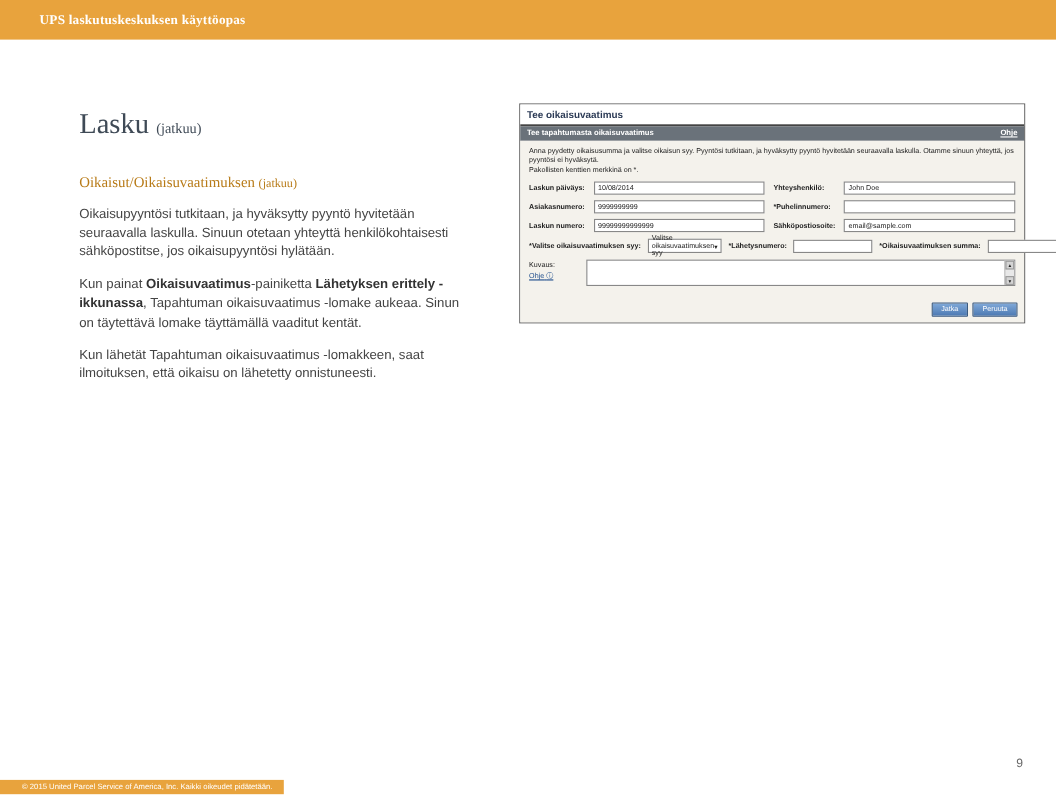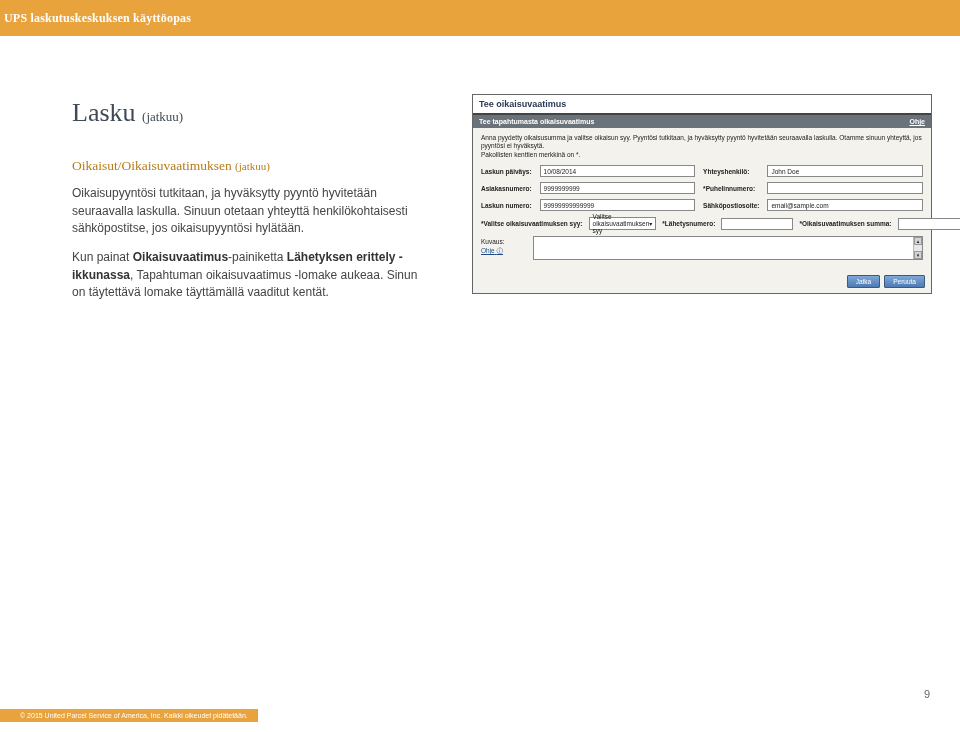--- a/index.html
+++ b/index.html
@@ -1,17 +1,17 @@
 <!DOCTYPE html>
 <html><head>
 <meta charset="utf-8">
 <style>
   * { box-sizing: border-box; margin: 0; padding: 0; }
   body { width: 960px; height: 732px; font-family: Georgia, 'Times New Roman', serif; background: #fff; position: relative; color: #333; }
-  .top-band { background: #e8a33d; height: 36px; width: 100%; display: flex; align-items: center; padding-left: 4px; }
+  .top-band { background: #e8a33d; height: 36px; width: 100%; display: flex; align-items: center; padding-left: 36px; }
   .top-title { color: #fff; font-size: 12px; font-weight: bold; letter-spacing: 0.2px; }
   .content { display: flex; padding: 58px 19px 0 72px; gap: 40px; align-items: flex-start; }
   .left-col { width: 360px; font-family: Arial, Helvetica, sans-serif; font-size: 12px; line-height: 1.45; color: #444; }
   .h1 { font-family: Georgia, serif; color: #3f4a56; font-size: 26px; font-weight: normal; margin-bottom: 24px; }
   .h1 .cont { font-size: 13px; color: #3f4a56; }
   .h2 { color: #b87b18; font-family: Georgia, serif; font-size: 13.5px; font-weight: normal; margin-bottom: 10px; }
   .h2 .cont { font-size: 11px; }
   .para { margin-bottom: 12px; }
   .strong { color: #333; font-weight: bold; }
 
@@ -54,20 +54,21 @@
       <span class="cont">(jatkuu)</span>
     </div>
     <div class="h2">
       <span>Oikaisut/Oikaisuvaatimuksen</span>
       <span class="cont">(jatkuu)</span>
     </div>
     <p class="para">Oikaisupyyntösi tutkitaan, ja hyväksytty pyyntö hyvitetään seuraavalla laskulla. Sinuun otetaan yhteyttä henkilökohtaisesti sähköpostitse, jos oikaisupyyntösi hylätään.</p>
     <p class="para">
       <span>Kun painat </span><span class="strong">Oikaisuvaatimus</span><span>-painiketta </span><span class="strong">Lähetyksen erittely -ikkunassa</span><span>, Tapahtuman oikaisuvaatimus -lomake aukeaa. Sinun on täytettävä lomake täyttämällä vaaditut kentät.</span>
     </p>
+    <p class="para">Kun lähetät Tapahtuman oikaisuvaatimus -lomakkeen, saat ilmoituksen, että oikaisu on lähetetty onnistuneesti.</p>
   </div>
 
   <div class="right-col">
     <div class="ss">
       <div class="ss-title">Tee oikaisuvaatimus</div>
       <div class="ss-bar">
         <span>Tee tapahtumasta oikaisuvaatimus</span>
         <span class="help">Ohje</span>
       </div>
       <div class="ss-body">

